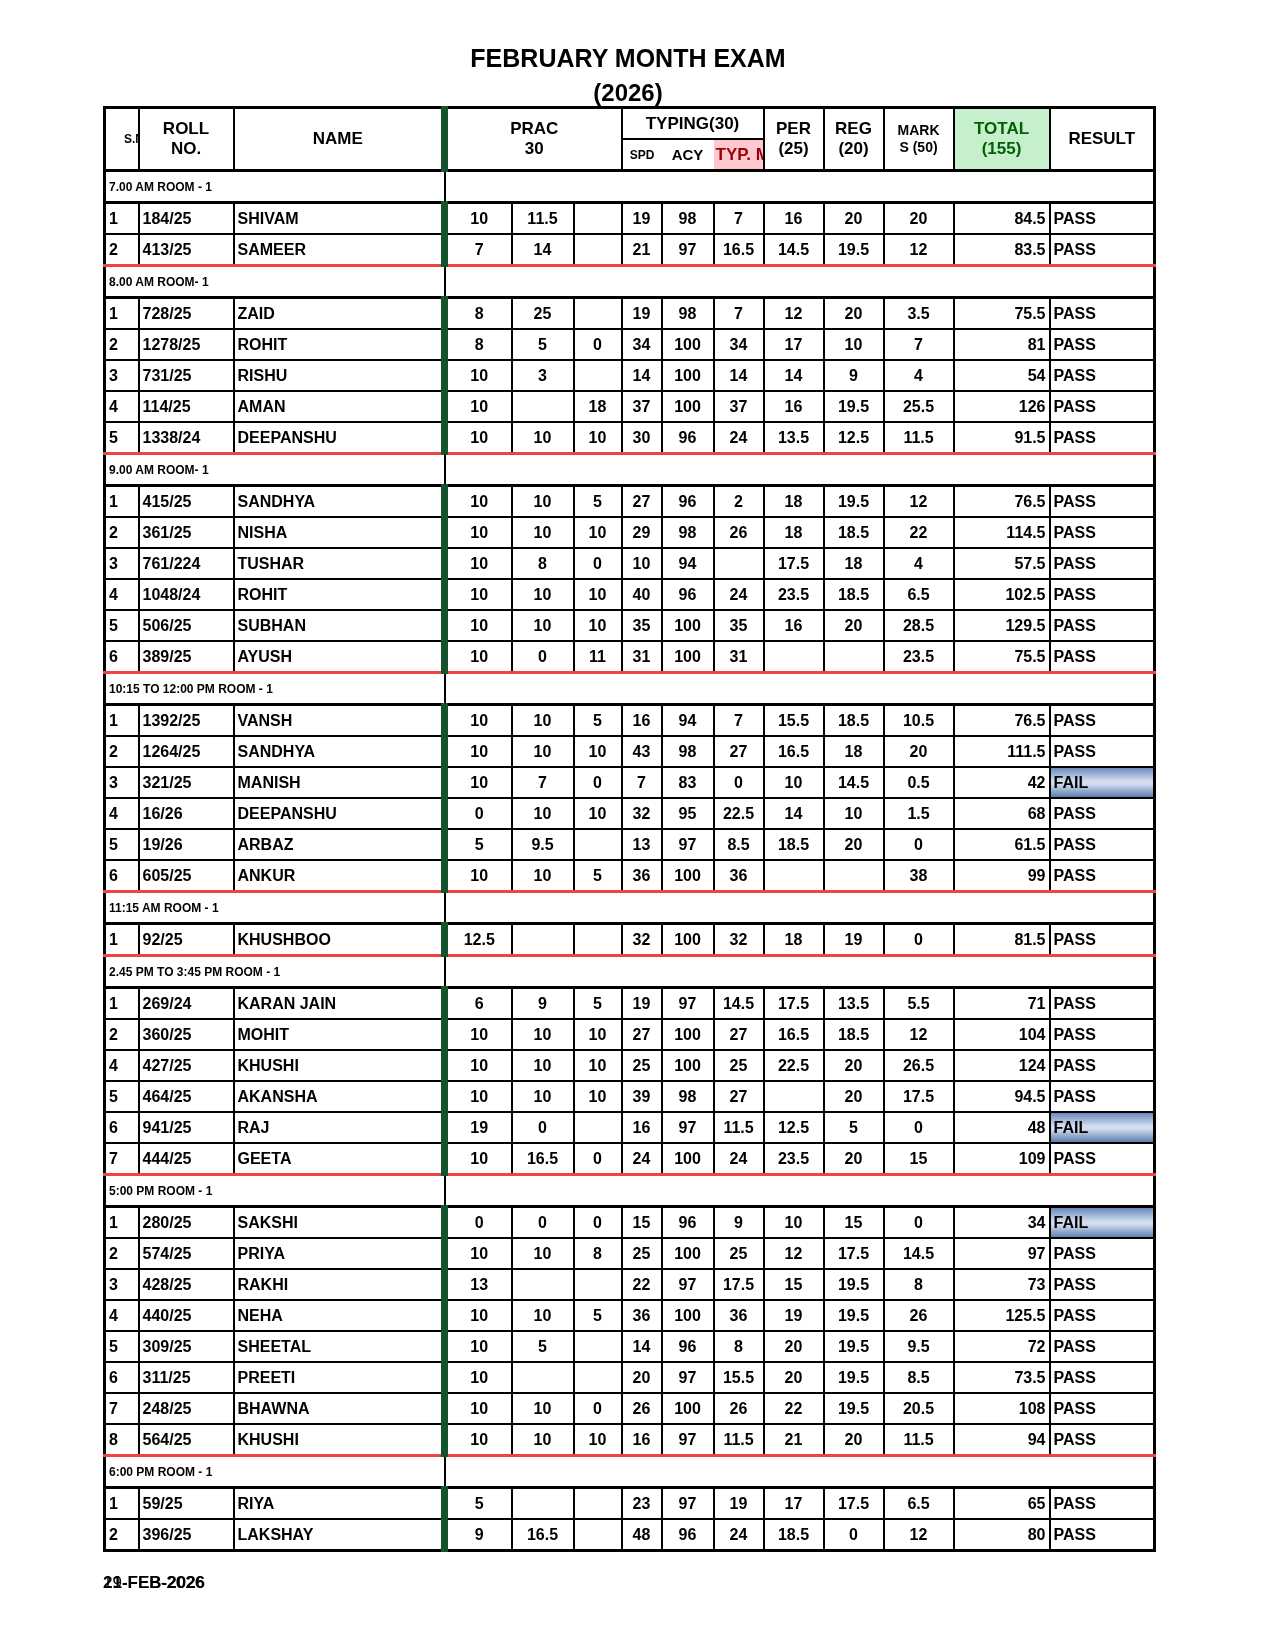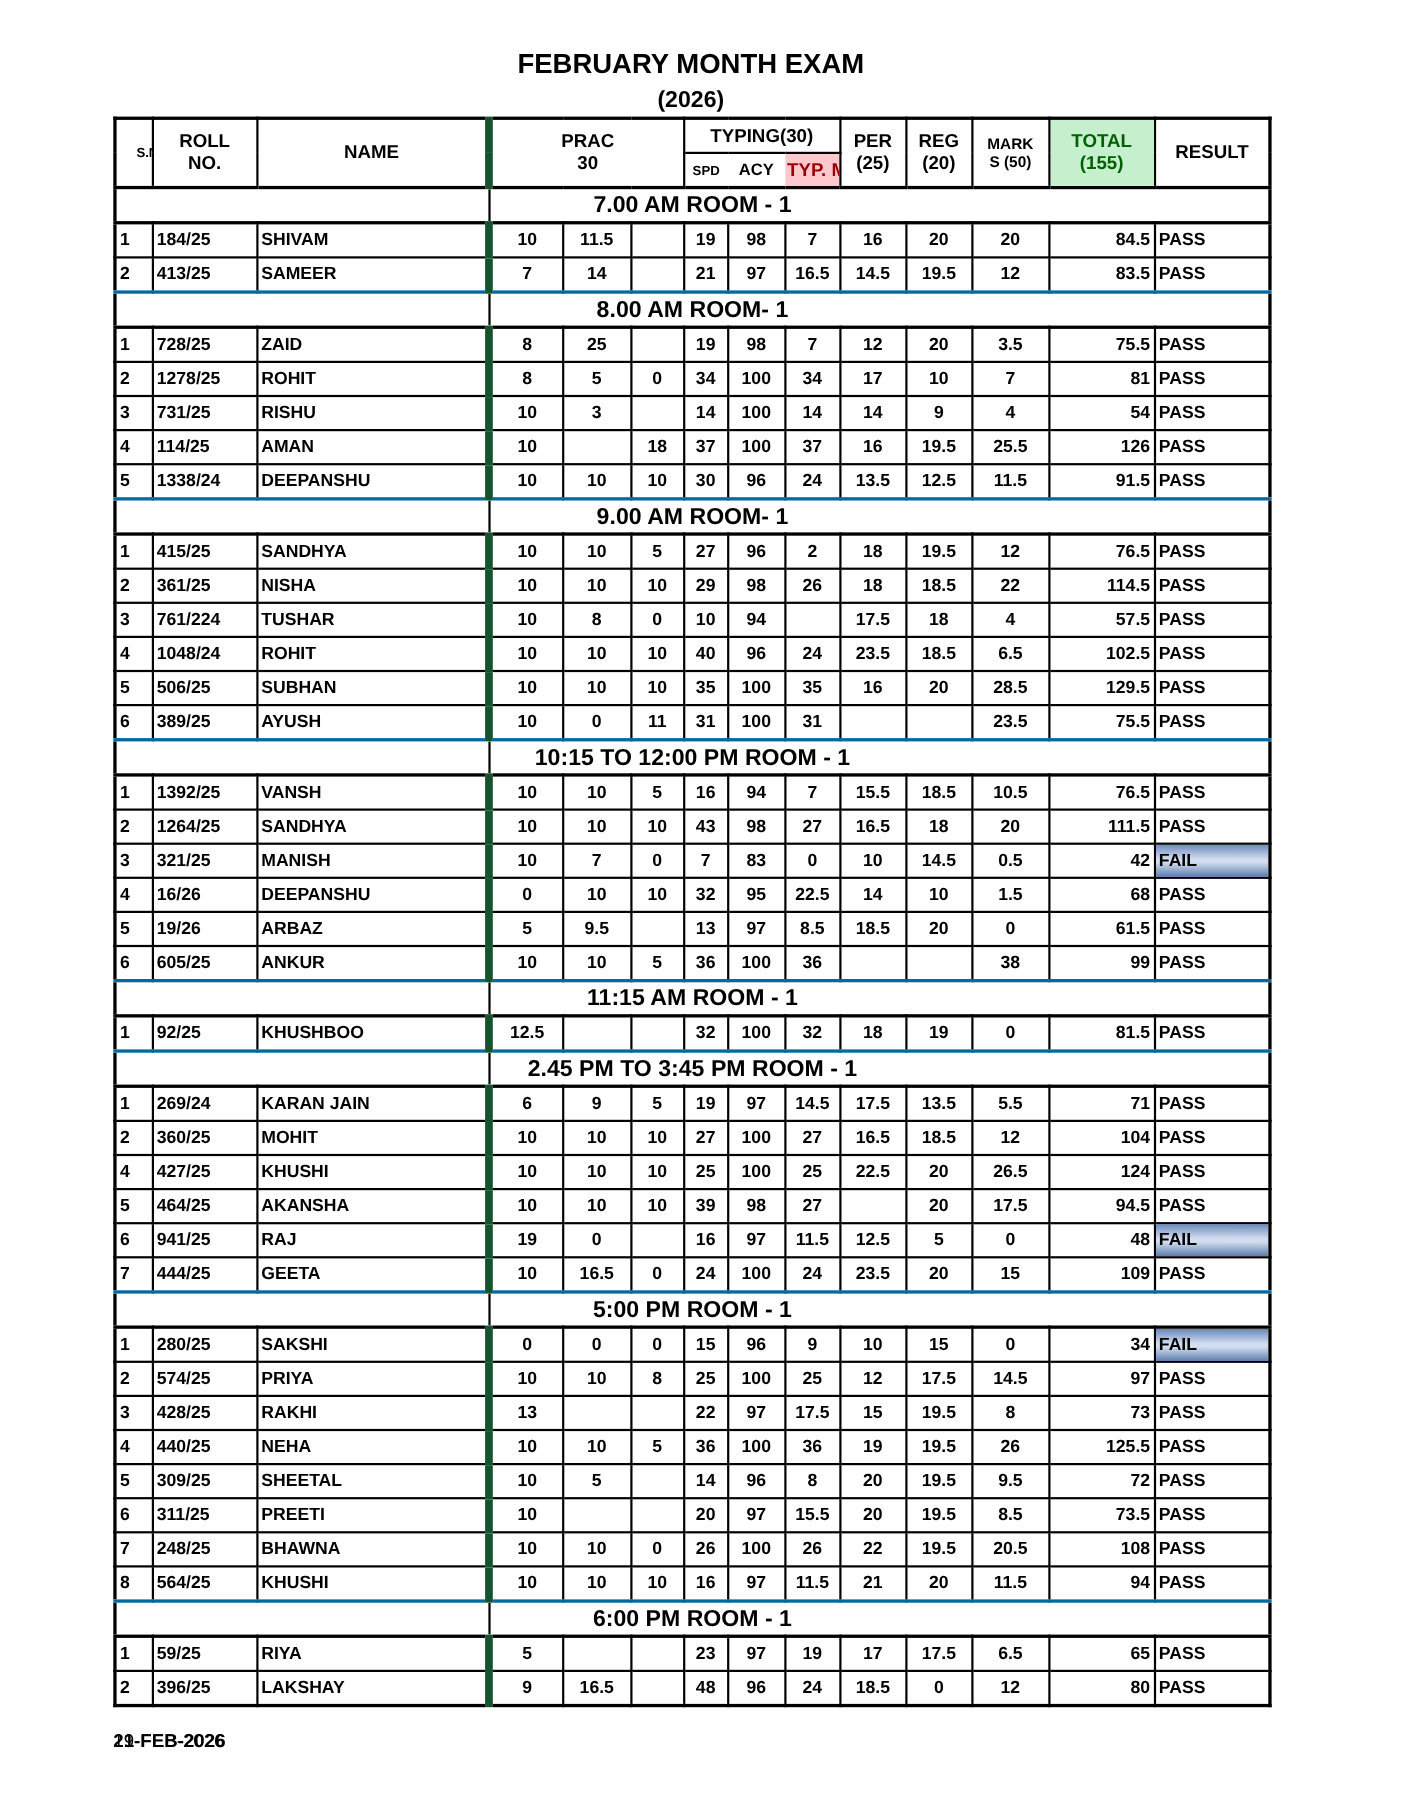--- a/index.html
+++ b/index.html
@@ -6,21 +6,21 @@
   body {
     width:1275px; height:1650px; background:#ffffff; position:relative;
     font-family:"Liberation Sans", sans-serif; color:#000;
   }
   .title {
     position:absolute; top:44px; left:103px; width:1050px;
     text-align:center; font-size:25px; font-weight:bold;
   }
   .subtitle {
     position:absolute; top:79px; left:103px; width:1050px;
-    text-align:center; font-size:21px; font-weight:bold;
+    text-align:center; font-size:24px; font-weight:bold;
   }
   table.sheet {
     position:absolute; top:106px; left:103px; width:1050px;
     border-collapse:collapse; table-layout:fixed;
     border:3px solid #000;
   }
   td {
     border:2px solid #000; height:29px; overflow:hidden; white-space:nowrap;
     font-size:16px; font-weight:bold; padding:0 3px; text-align:center;
     vertical-align:middle; position:relative;
@@ -32,22 +32,22 @@
   .h-spd  { font-size:12px; border-right:none; }
   .h-acy  { font-size:15px; border-left:none; border-right:none; }
   .h-typm { font-size:17px; border-left:none;
             background:var(--typm-bg); color:var(--typm-text); }
   .h-marks{ font-size:14px; }
   .h-total{ background:var(--total-bg); color:var(--total-text); }
   .al { text-align:left; }
   .ar { text-align:right; }
   .bl3 { border-left:7px solid #14532d; }
   tr.section td {
-    border-top:3px solid #0369a1; border-bottom:3px solid #000;
-    font-size:21px; text-align:center;
+    border-top:3px solid #ef4444; border-bottom:3px solid #000;
+    font-size:12px; text-align:left;
   }
   tr.section td::before {
     content:""; position:absolute; left:338px; top:0; bottom:0;
     width:2px; background:#000;
   }
   td.fail {
     background:linear-gradient(180deg,
       var(--fail-top) 0%, var(--fail-mid) 45%,
       var(--fail-mid) 55%, var(--fail-bottom) 100%);
   }

